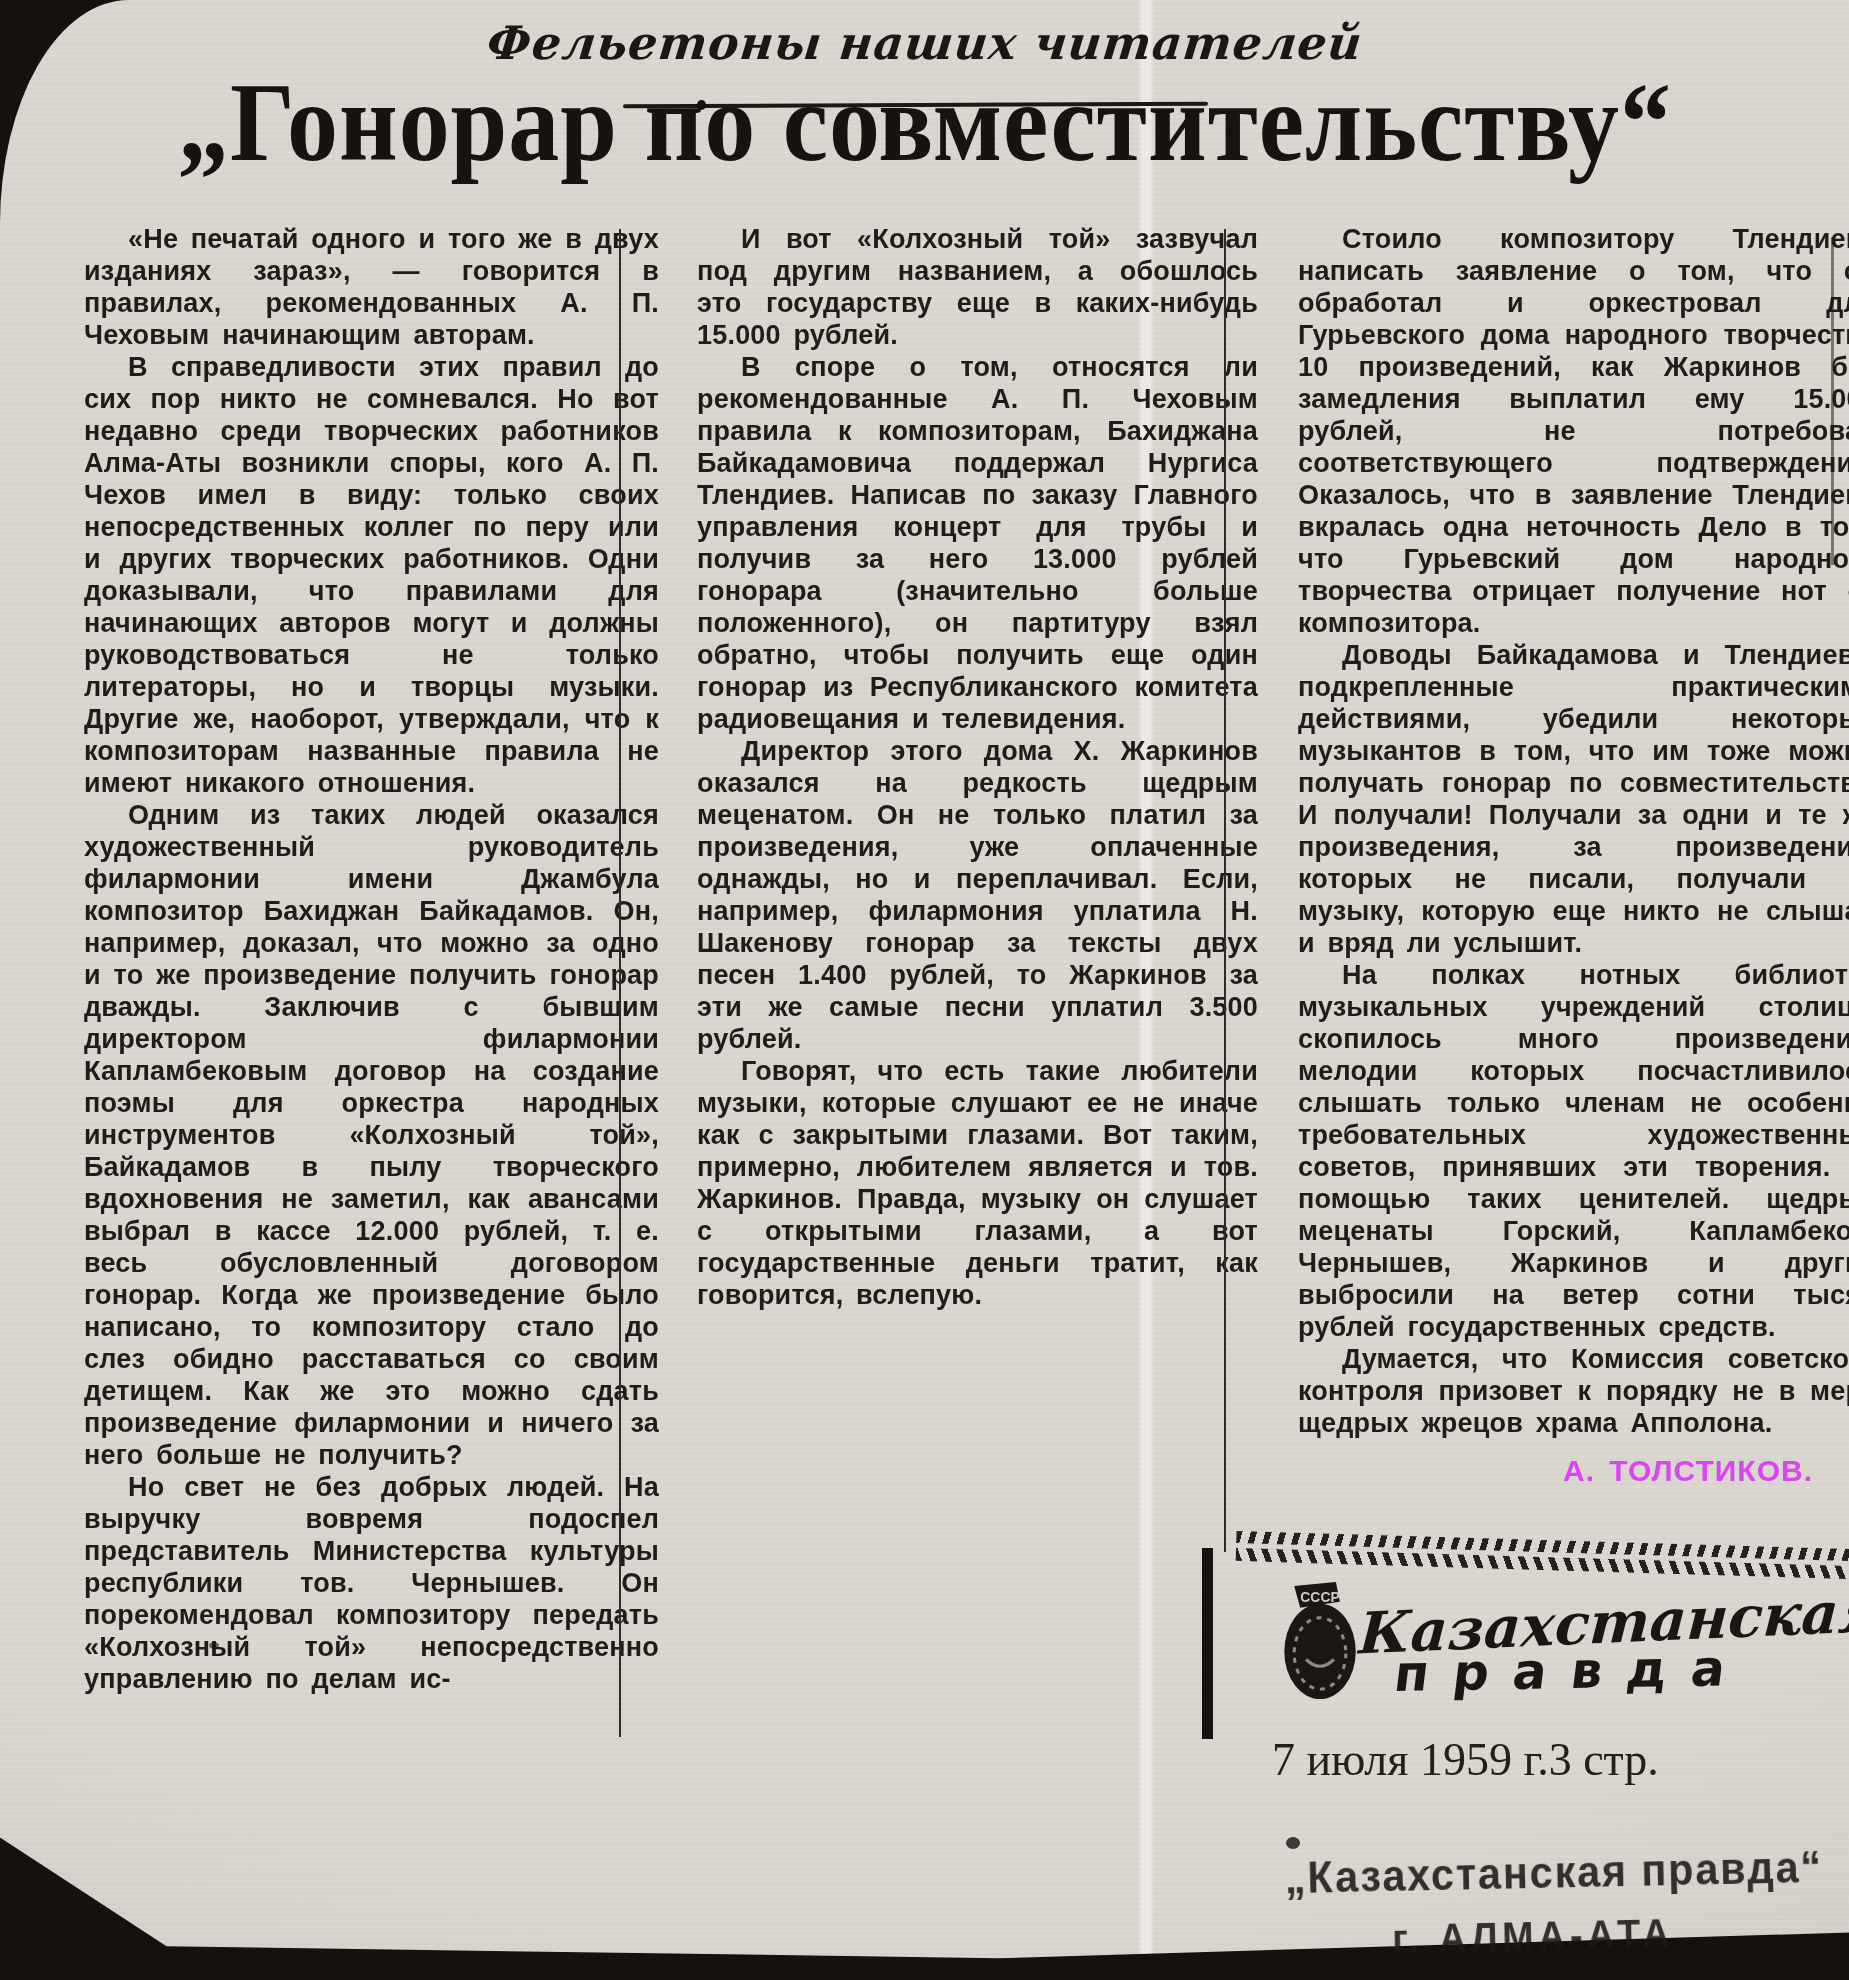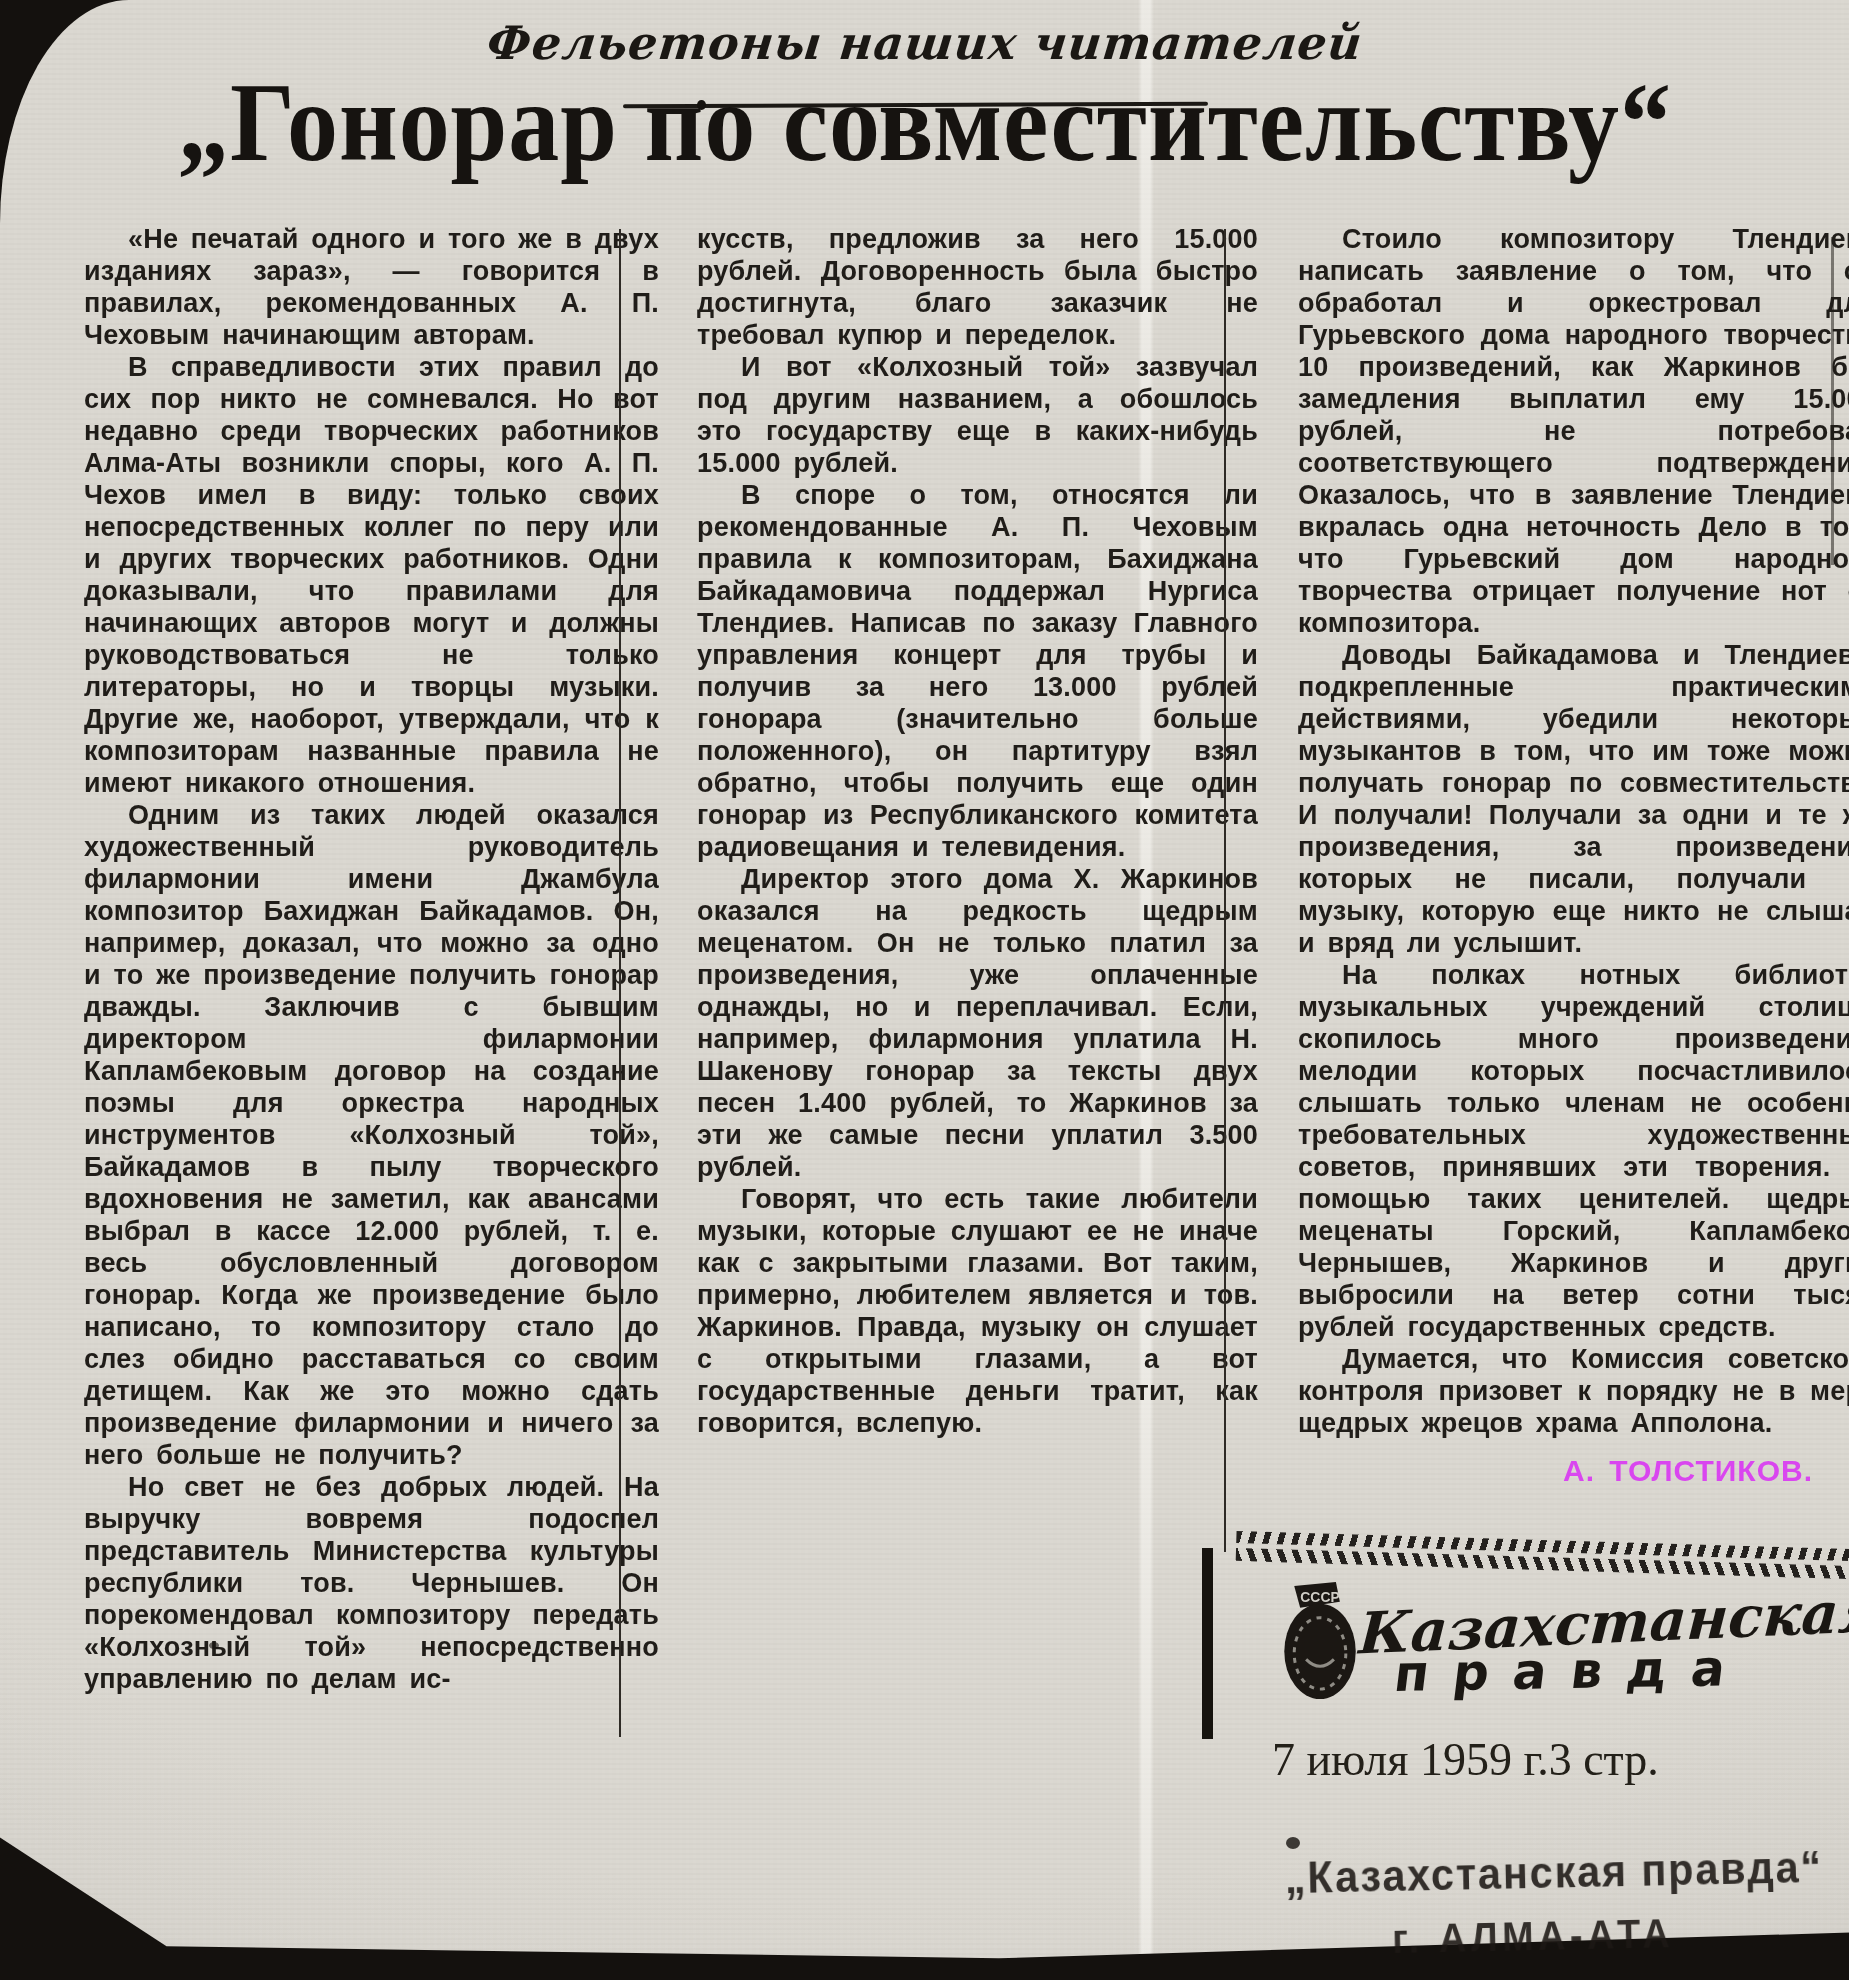--- a/index.html
+++ b/index.html
@@ -104,21 +104,20 @@
       <p class="para ind">В справедливости этих правил до сих пор никто не сомневался. Но вот недавно среди творческих работников Алма-Аты возникли споры, кого А. П. Чехов имел в виду: только своих непосредственных коллег по перу или и других творческих работников. Одни доказывали, что правилами для начинающих авторов могут и должны руководствоваться не только литераторы, но и творцы музыки. Другие же, наоборот, утверждали, что к композиторам названные правила не имеют никакого отношения.</p>
       <p class="para ind">Одним из таких людей оказался художественный руководитель филармонии имени Джамбула композитор Бахиджан Байкадамов. Он, например, доказал, что можно за одно и то же произведение получить гонорар дважды. Заключив с бывшим директором филармонии Капламбековым договор на создание поэмы для оркестра народных инструментов «Колхозный той», Байкадамов в пылу творческого вдохновения не заметил, как авансами выбрал в кассе 12.000 рублей, т. е. весь обусловленный договором гонорар. Когда же произведение было написано, то композитору стало до слез обидно расставаться со своим детищем. Как же это можно сдать произведение филармонии и ничего за него больше не получить?</p>
       <p class="para ind">Но свет не без добрых людей. На выручку вовремя подоспел представитель Министерства культуры республики тов. Чернышев. Он порекомендовал композитору передать «Колхозный той» непосредственно управлению по делам ис-</p>
     </div>
 </div>
 
 <div class="vrule" id="rule-a"></div>
 
 <div class="col" id="col2">
   <div>
-      <p class="para">кусств, предложив за него 15.000 рублей. Договоренность была быстро достигнута, благо заказчик не требовал купюр и переделок.</p>
       <p class="para ind">И вот «Колхозный той» зазвучал под другим названием, а обошлось это государству еще в каких-нибудь 15.000 рублей.</p>
       <p class="para ind">В споре о том, относятся ли рекомендованные А. П. Чеховым правила к композиторам, Бахиджана Байкадамовича поддержал Нургиса Тлендиев. Написав по заказу Главного управления концерт для трубы и получив за него 13.000 рублей гонорара (значительно больше положенного), он партитуру взял обратно, чтобы получить еще один гонорар из Республиканского комитета радиовещания и телевидения.</p>
       <p class="para ind">Директор этого дома Х. Жаркинов оказался на редкость щедрым меценатом. Он не только платил за произведения, уже оплаченные однажды, но и переплачивал. Если, например, филармония уплатила Н. Шакенову гонорар за тексты двух песен 1.400 рублей, то Жаркинов за эти же самые песни уплатил 3.500 рублей.</p>
       <p class="para ind">Говорят, что есть такие любители музыки, которые слушают ее не иначе как с закрытыми глазами. Вот таким, примерно, любителем является и тов. Жаркинов. Правда, музыку он слушает с открытыми глазами, а вот государственные деньги тратит, как говорится, вслепую.</p>
     </div>
 </div>
 
 <div class="vrule" id="rule-b"></div>
 <div id="rule-b-thick"></div>
 <div id="rule-right"></div>

